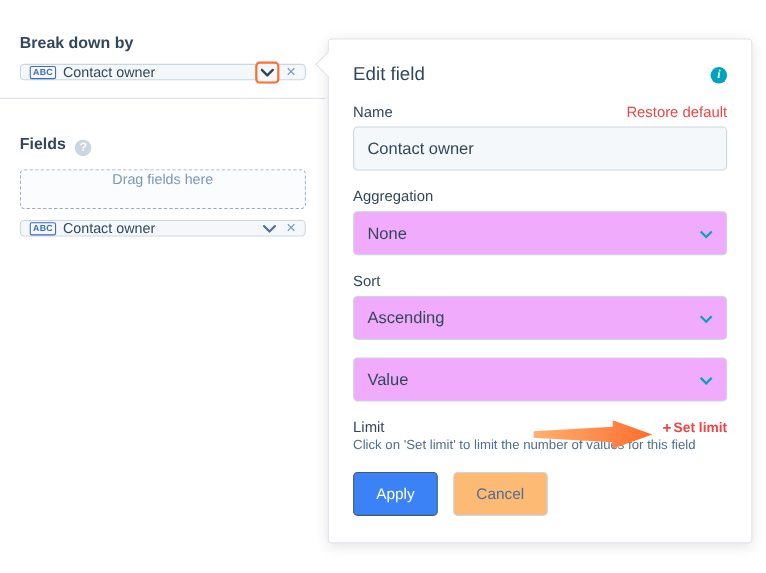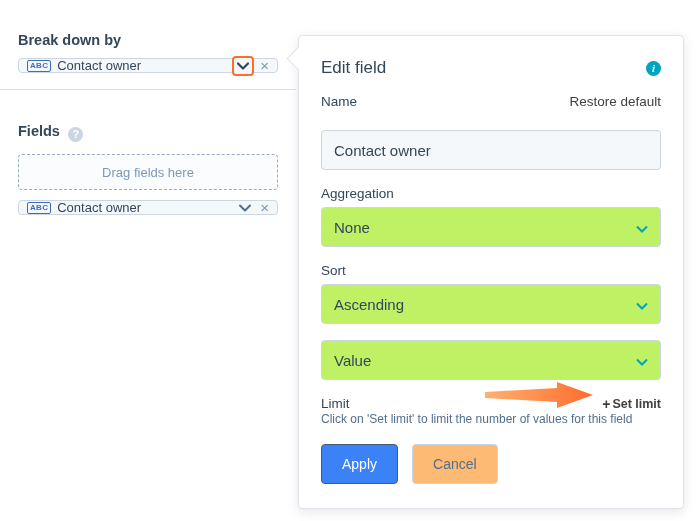--- a/index.html
+++ b/index.html
@@ -83,21 +83,21 @@
   }
   .x-icon { color: #7c98b6; font-size: 15px; padding: 0 2px; cursor: pointer; }
   .dropzone {
     margin-top: 12px;
     height: 36px;
     border: 1px dashed #99acc2;
     border-radius: 4px;
     color: #7c98b6;
     font-size: 13px;
     display: flex;
-    align-items: center;
+    align-items: flex-start;
     justify-content: center;
     background: #fbfcfd;
   }
 
   .popover {
     position: absolute;
     left: 298px;
     top: 35px;
     width: 386px;
     background: #fff;
@@ -128,32 +128,32 @@
     width: 15px; height: 15px; border-radius: 50%;
     background: #00a4bd; color: #fff;
     font-size: 11px; font-weight: 700;
     text-align: center; line-height: 15px;
     font-family: Georgia, serif; font-style: italic;
   }
   .row-head {
     display: flex;
     justify-content: space-between;
     align-items: baseline;
-    margin-bottom: 21px;
+    margin-bottom: 6px;
   }
   .fld-label { font-size: 13.5px; color: #33475b; }
-  .link { color: #404040; font-size: 13.5px; cursor: pointer; }
+  .link { color: #ef4444; font-size: 13.5px; cursor: pointer; }
   .link.small { font-size: 12.5px; font-weight: 600; }
   .plus { font-size: 14px; margin-right: 2px; vertical-align: -1px; }
   .input, .select {
     width: 100%;
     height: 40px;
     border: 1px solid #cbd6e2;
     border-radius: 4px;
-    background: #bef264;
+    background: #f0abfc;
     padding: 0 12px;
     font-size: 15px;
     color: #33475b;
     display: flex;
     align-items: center;
     justify-content: space-between;
     margin-bottom: 16px;
   }
   .input { background: #f5f8fa; }
   .select .caret { color: #00a4bd; }

